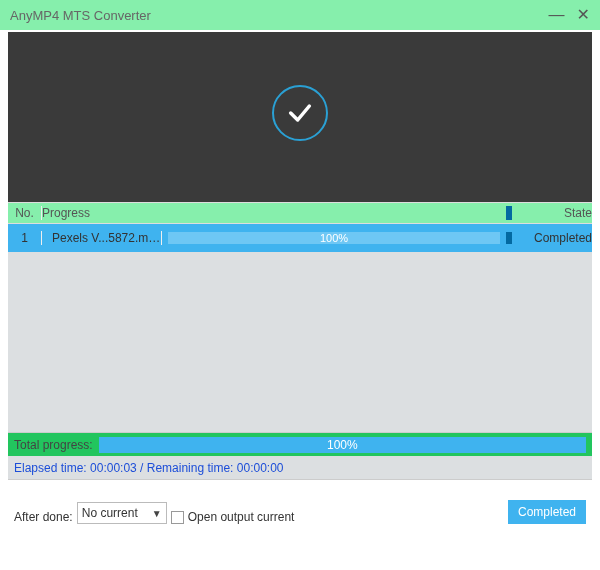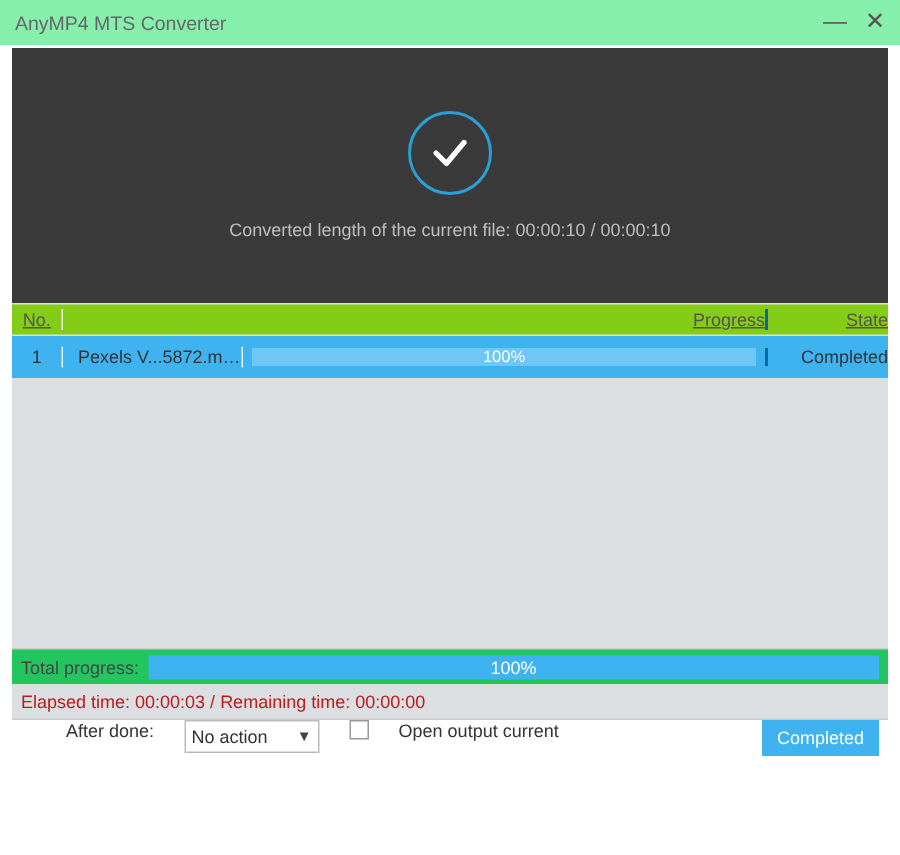--- a/index.html
+++ b/index.html
@@ -5,39 +5,39 @@
   * { box-sizing: border-box; margin: 0; padding: 0; font-family: Arial, sans-serif; }
   body { background: #fff; width: 600px; height: 570px; overflow: hidden; }
   .titlebar { display: flex; align-items: center; justify-content: space-between; height: 30px; padding: 0 10px; background: #86efac; color: #666; font-size: 13px; }
   .titlebar-controls { display: flex; gap: 12px; }
   .titlebar-btn { cursor: pointer; font-size: 16px; color: #555; line-height: 1; }
   .hero { background: #3a3a3a; height: 170px; display: flex; flex-direction: column; align-items: center; justify-content: center; gap: 8px; margin: 2px 8px 0 8px; }
   .check-circle { width: 56px; height: 56px; border: 2px solid #2aa0d4; border-radius: 50%; display: flex; align-items: center; justify-content: center; margin-bottom: 8px; }
   .check-circle svg { width: 28px; height: 28px; }
   .hero-line { color: #bfbfbf; font-size: 12px; }
   .table-wrap { margin: 0 8px; }
-  .thead { display: flex; align-items: center; height: 22px; background: #84cc16; border-top: 1px solid #ddd; border-bottom: 1px solid #ddd; color: #555; font-size: 12px; text-decoration: underline; }
+  .thead { display: flex; align-items: center; height: 22px; background: #86efac; border-top: 1px solid #ddd; border-bottom: 1px solid #ddd; color: #555; font-size: 12px; }
   .col-no { width: 34px; text-align: center; border-right: 1px solid #eee; }
   .col-name { width: 120px; text-align: center; border-right: 1px solid #eee; }
-  .col-prog { flex: 1; text-align: right; border-right: 2px solid #0369a1; }
+  .col-prog { flex: 1; text-align: left; border-right: 6px solid #0369a1; }
   .col-state { width: 80px; text-align: right; }
   .tbody { height: 208px; background: #dcdfe1; overflow: auto; }
   .row { display: flex; align-items: center; height: 28px; background: #3fb3ef; color: #333; font-size: 12px; }
   .row .col-no { color: #333; }
   .row .col-name { text-align: center; padding-left: 10px; overflow: hidden; text-overflow: ellipsis; white-space: nowrap; }
   .row .col-prog { display: flex; align-items: center; padding: 0 6px; gap: 0; }
   .row-bar { flex: 1; height: 12px; background: #6ec7f4; position: relative; }
   .row-bar-label { position: absolute; left: 50%; top: 50%; transform: translate(-50%, -50%); color: #fff; font-size: 11px; }
   .row .col-state { color: #333; }
   .footer { margin: 0 8px; }
   .total-row { display: flex; align-items: center; height: 24px; background: #22c55e; padding: 0 6px; font-size: 12px; color: #444; gap: 6px; border-top: 1px solid #ccc; }
   .total-bar { flex: 1; height: 16px; background: #3fb3ef; position: relative; }
   .total-bar-label { position: absolute; left: 50%; top: 50%; transform: translate(-50%, -50%); color: #fff; font-size: 12px; }
-  .time-row { height: 24px; background: #dcdfe1; padding: 0 6px; font-size: 12px; color: #b91c1c; display: flex; align-items: center; border-bottom: 1px solid #ccc; }
-  .actions { display: flex; align-items: flex-start; height: 44px; padding: 0 6px; gap: 20px; font-size: 12px; color: #333; margin-left: 30px; }
+  .time-row { height: 24px; background: #dcdfe1; padding: 0 6px; font-size: 12px; color: #1d4ed8; display: flex; align-items: center; border-bottom: 1px solid #ccc; }
+  .actions { display: flex; align-items: flex-end; height: 44px; padding: 0 6px; gap: 4px; font-size: 12px; color: #333; }
   .select { border: 1px solid #bbb; height: 22px; width: 90px; padding: 0 4px; display: flex; align-items: center; justify-content: space-between; font-size: 12px; background: #fff; cursor: pointer; }
   .select .caret { font-size: 10px; color: #444; }
   .checkbox { width: 13px; height: 13px; border: 1px solid #999; background: #fff; display: inline-block; cursor: pointer; }
   .spacer { flex: 1; }
   .completed-btn { background: #3fb3ef; color: #fff; border: none; height: 24px; padding: 0 10px; font-size: 12px; cursor: pointer; }
 </style>
 </head>
 <body>
 
 <div class="titlebar">
@@ -47,21 +47,20 @@
     <span class="titlebar-btn">✕</span>
   </div>
 </div>
 
 <div class="hero">
   <div class="check-circle">
     <svg viewBox="0 0 24 24">
         <path d="M4 12 L10 18 L20 6" stroke="#fff" stroke-width="3" fill="none" stroke-linecap="round" stroke-linejoin="round"></path>
       </svg>
   </div>
-  <div class="hero-line">Converted length of the current file: 00:00:10 / 00:00:10</div>
 </div>
 
 <div class="table-wrap">
   <div class="thead">
     <div class="col-no">No.</div>
     <div class="col-prog">Progress</div>
     <div class="col-state">State</div>
   </div>
   <div class="tbody">
     <div class="row">
@@ -83,21 +82,21 @@
     <div class="total-bar">
       <span class="total-bar-label">100%</span>
     </div>
   </div>
   <div class="time-row">
     <span>Elapsed time: 00:00:03 / Remaining time: 00:00:00</span>
   </div>
   <div class="actions">
     <span>After done:</span>
     <div class="select">
-      <span>No action</span>
+      <span>No current</span>
       <span class="caret">▼</span>
     </div>
     <span class="checkbox"></span>
     <span>Open output current</span>
     <span class="spacer"></span>
     <button class="completed-btn">Completed</button>
   </div>
 </div>
 
 </body></html>

